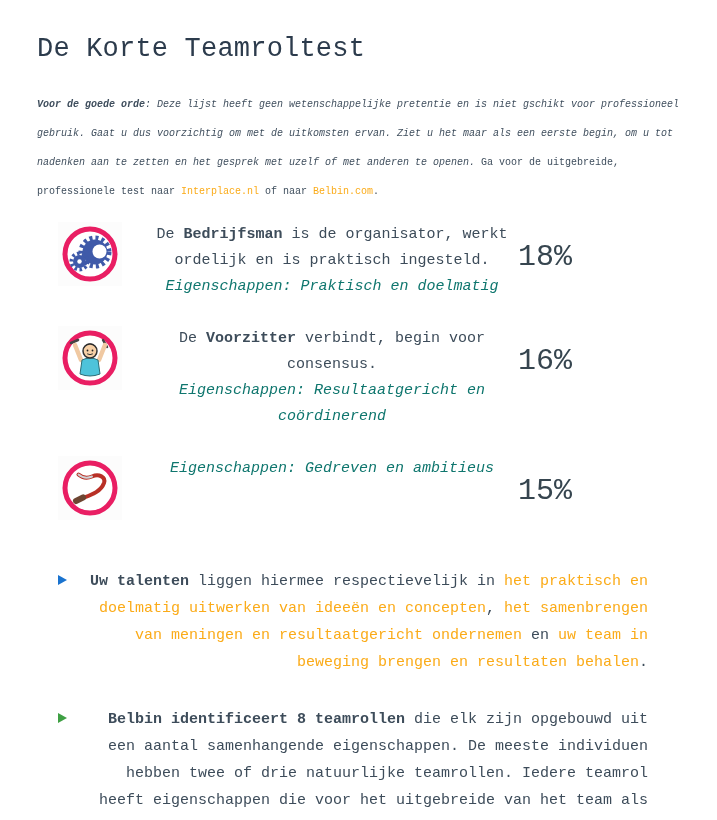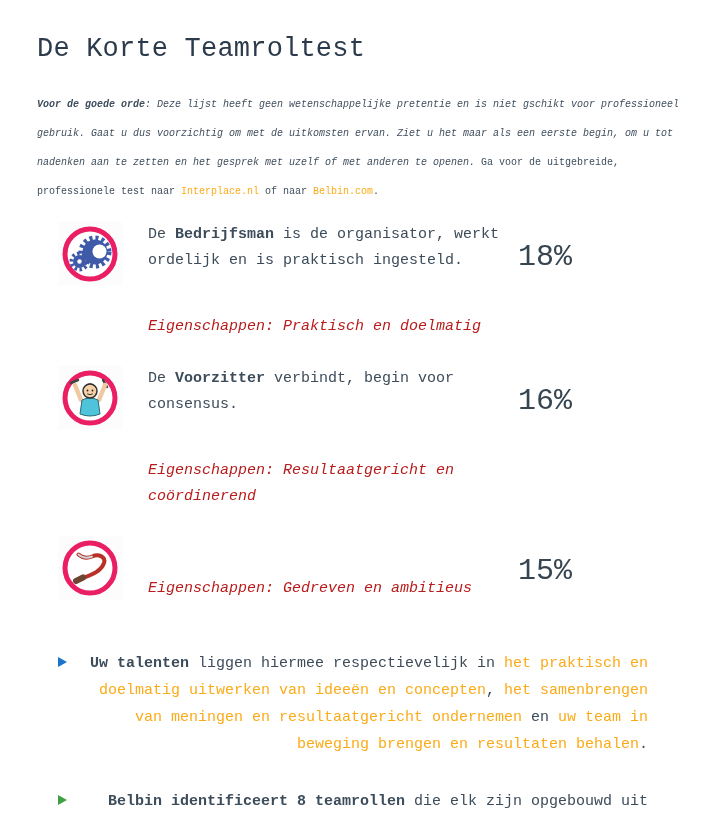--- a/index.html
+++ b/index.html
@@ -30,21 +30,21 @@
 
   
   .seg-normal { font-style: normal; }
   .seg-italic { font-style: italic; }
   .seg-bold { font-weight: bold; }
   .seg-bold-italic { font-weight: bold; font-style: italic; }
   .seg-link { color: #fbab18; cursor: pointer; }
   .seg-highlight { color: #fbab18; }
 
   
-  .roles { margin-top: 16px; }
+  .roles { margin-top: 16px; text-align: center; }
   .role-row {
     display: flex;
     align-items: flex-start;
     padding-left: 21px;
     margin-bottom: 26px;
   }
   .role-icon {
     width: 64px;
     height: 64px;
     flex: 0 0 64px;
@@ -53,22 +53,21 @@
   }
   .role-text {
     flex: 0 0 368px;
     width: 368px;
     font-size: 15px;
     line-height: 26px;
     color: #3d4c5a;
   }
   .role-traits {
     font-style: italic;
-    color: #b91c1c;
-    margin-top: 40px;
+    color: #0f766e;
   }
   .role-pct {
     font-size: 30px;
     font-weight: 500;
     color: #36454f;
     margin-top: 18px;
     margin-left: 2px;
   }
 
   

